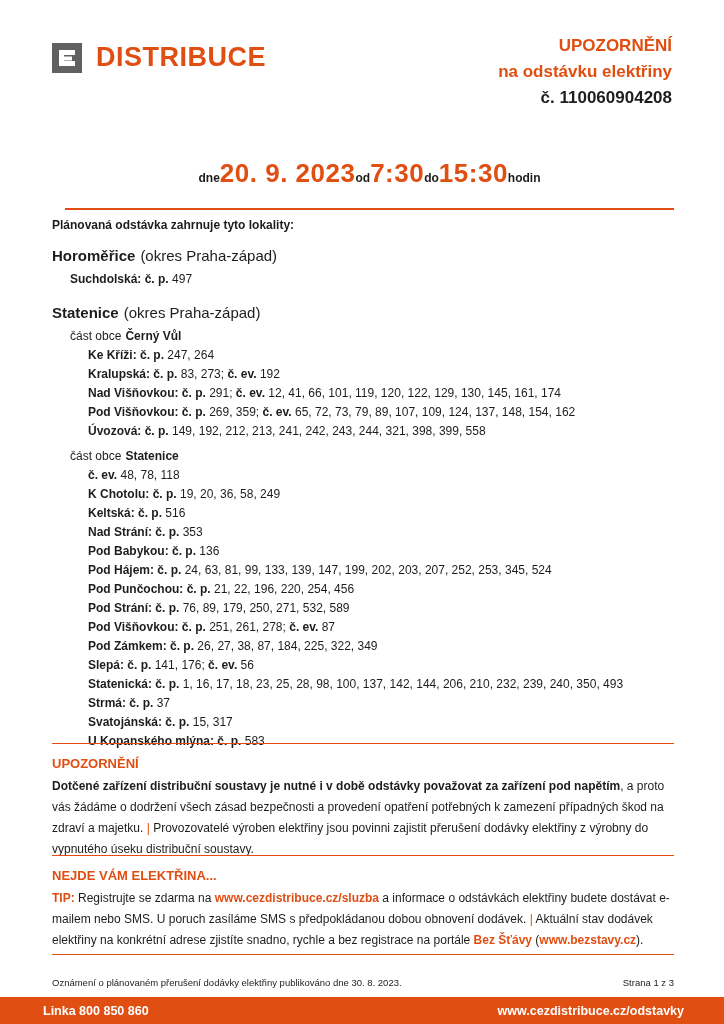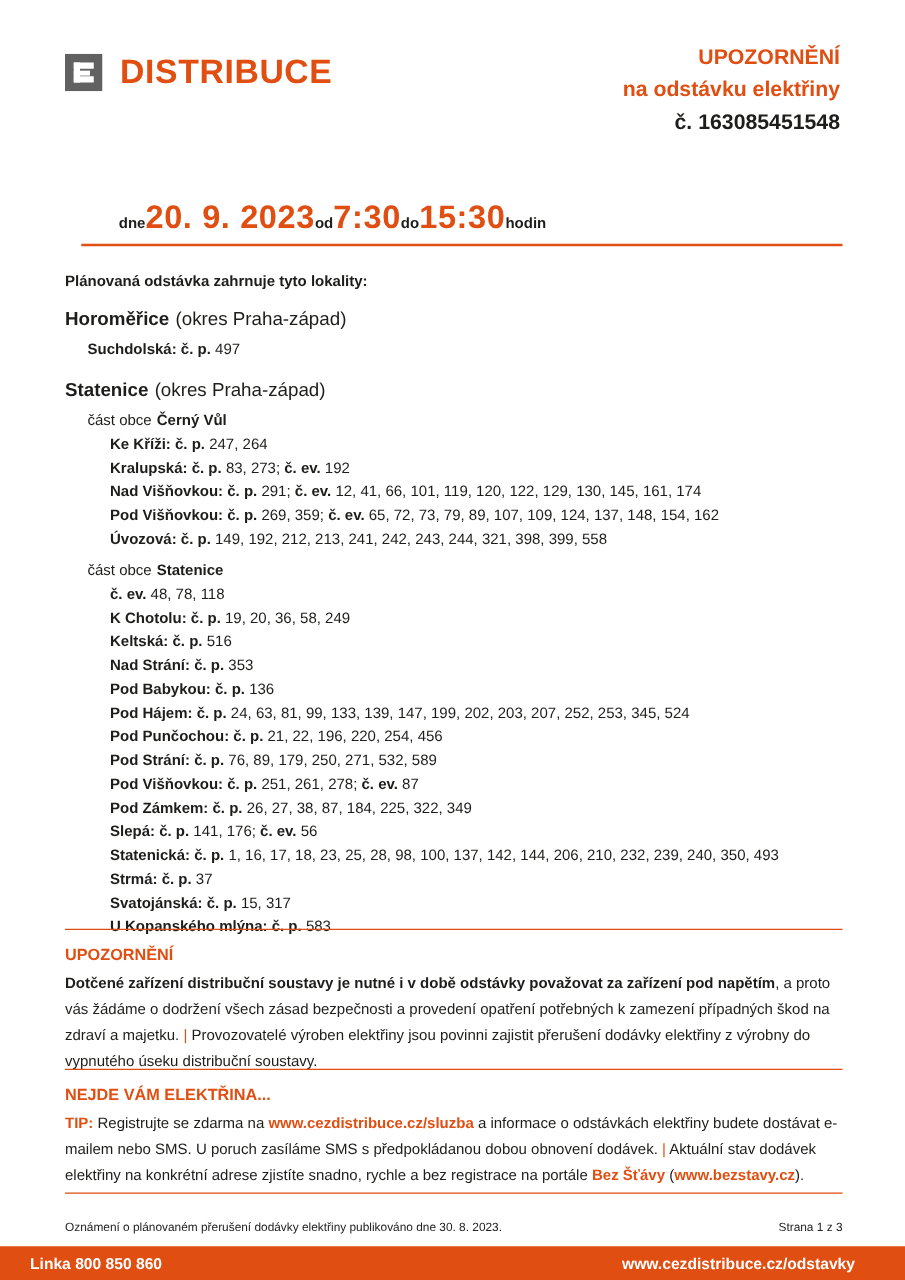--- a/index.html
+++ b/index.html
@@ -14,21 +14,21 @@
 
   
   .brand{position:absolute;left:52px;top:43px;display:flex;align-items:center;}
   .brand svg{display:block;}
   .brand-text{color:var(--accent);font-weight:700;font-size:27px;letter-spacing:0.5px;margin-left:14px;margin-top:-2px;}
   .notice{position:absolute;top:33px;right:52px;text-align:right;font-size:17px;font-weight:700;line-height:26px;}
   .notice .o{color:var(--accent);}
 
   
   .schedule{position:absolute;left:65px;top:146px;width:609px;display:flex;align-items:baseline;
-    justify-content:flex-start;padding:0 30px 6px 30px;border-bottom:2px solid var(--accent);}
+    justify-content:center;padding:0 30px 19px 30px;border-bottom:2px solid var(--accent);}
   .sl{font-size:12px;font-weight:700;}
   .sv{font-size:26px;font-weight:700;color:var(--accent);letter-spacing:0.5px;margin-top:12px;}
 
   
   .localities{position:absolute;left:52px;right:52px;top:218px;}
   .loc-heading{font-size:12px;font-weight:700;}
   .town{margin-top:15px;}
   .town-h{font-size:15px;margin-bottom:6px;}
   .town-h .tname{font-weight:700;}
   .town-h .dist{margin-left:5px;}
@@ -47,21 +47,21 @@
   .sec-warning{top:743px;}
   .sec-tip{top:855px;}
   .sec-h{margin-top:12px;font-size:13px;font-weight:700;color:var(--accent);}
   .sec-p{margin-top:5px;font-size:12px;line-height:21px;}
 
   
   .footer-rule{position:absolute;left:52px;right:50px;top:954px;border-top:1px solid var(--accent);}
   .footer-note{position:absolute;left:52px;right:50px;top:977px;display:flex;justify-content:space-between;
     font-size:9.5px;color:#222;text-align:center;}
   .bottom-bar{position:absolute;left:0;right:0;bottom:0;height:27px;background:var(--accent);
-    display:flex;align-items:center;justify-content:space-between;padding:0 40px 0 24px;
+    display:flex;align-items:center;justify-content:space-between;padding:0 40px 0 43px;
     color:#ffffff;font-size:12.5px;font-weight:700;gap:16px;}
   .bottom-bar a{color:#ffffff;}
 </style>
 </head>
 <body>
 
 <div class="page">
 
   <div class="brand">
     <svg width="30" height="30" viewBox="0 0 30 30">
@@ -70,21 +70,21 @@
       <rect x="7" y="7" width="16" height="5" fill="#ffffff"></rect>
       <rect x="7" y="13.5" width="13" height="4" fill="#ffffff"></rect>
       <rect x="7" y="18" width="16" height="5" fill="#ffffff"></rect>
     </svg>
     <span class="brand-text">DISTRIBUCE</span>
   </div>
 
   <div class="notice">
     <div class="o">UPOZORNĚNÍ</div>
     <div class="o">na odstávku elektřiny</div>
-    <div>č. 163085451548</div>
+    <div>č. 110060904208</div>
   </div>
 
   <div class="schedule">
     <span class="sl">dne</span>
     <span class="sv">20. 9. 2023</span>
     <span class="sl">od</span>
     <span class="sv">7:30</span>
     <span class="sl">do</span>
     <span class="sv">15:30</span>
     <span class="sl">hodin</span>

